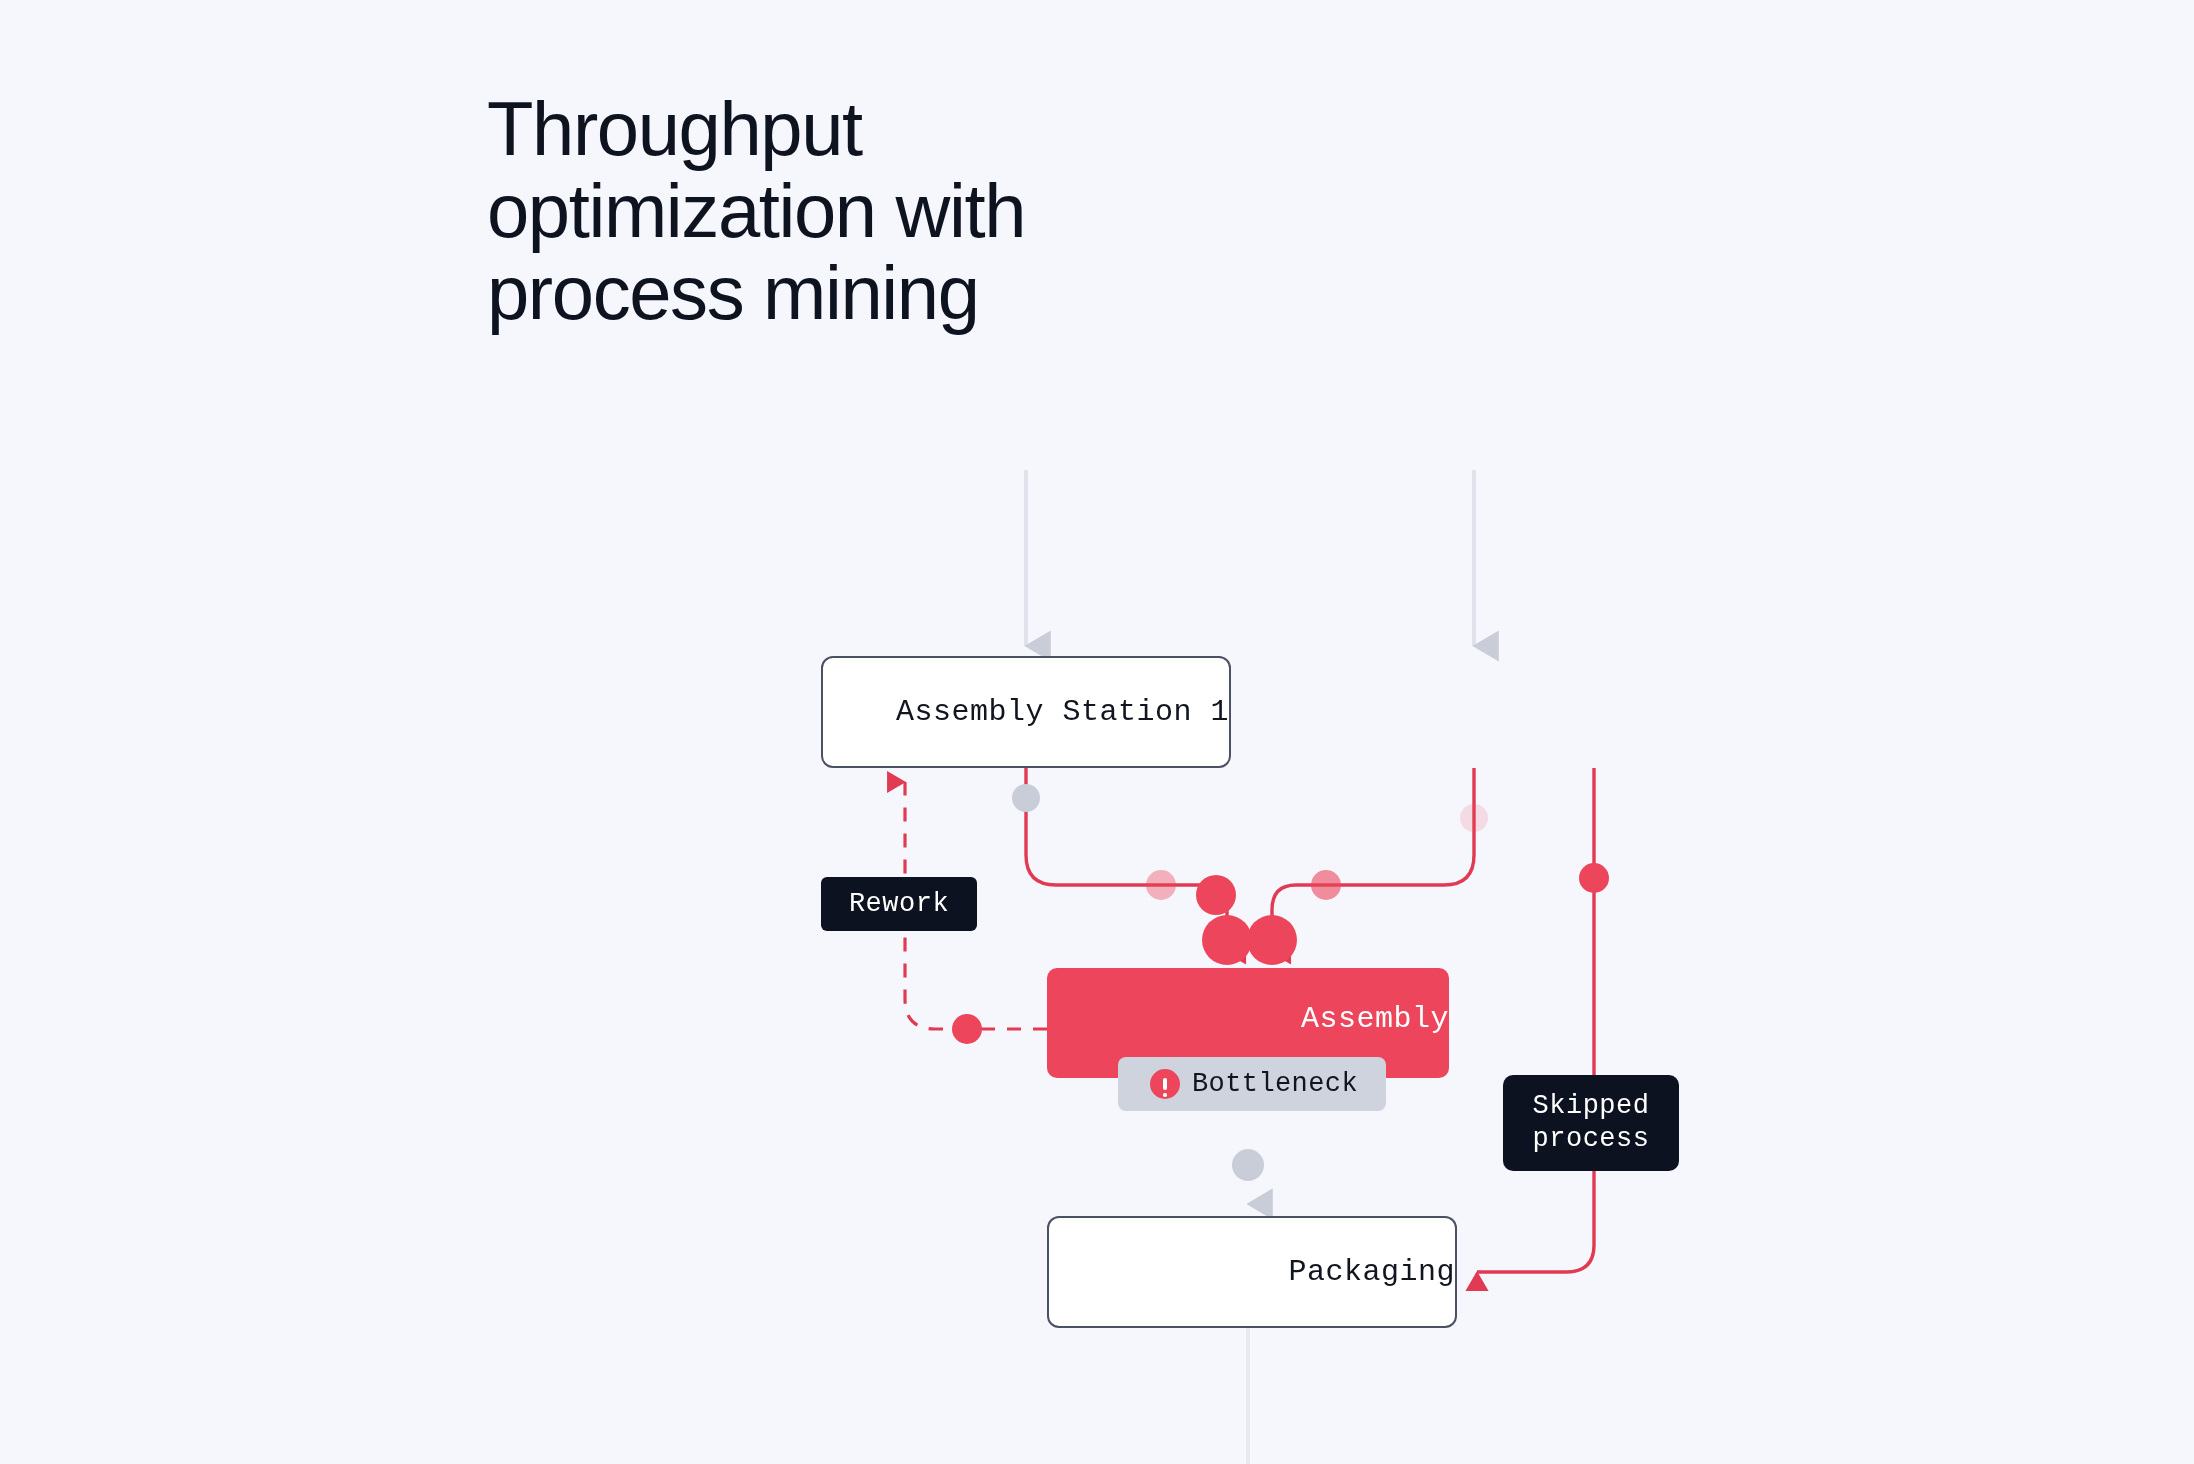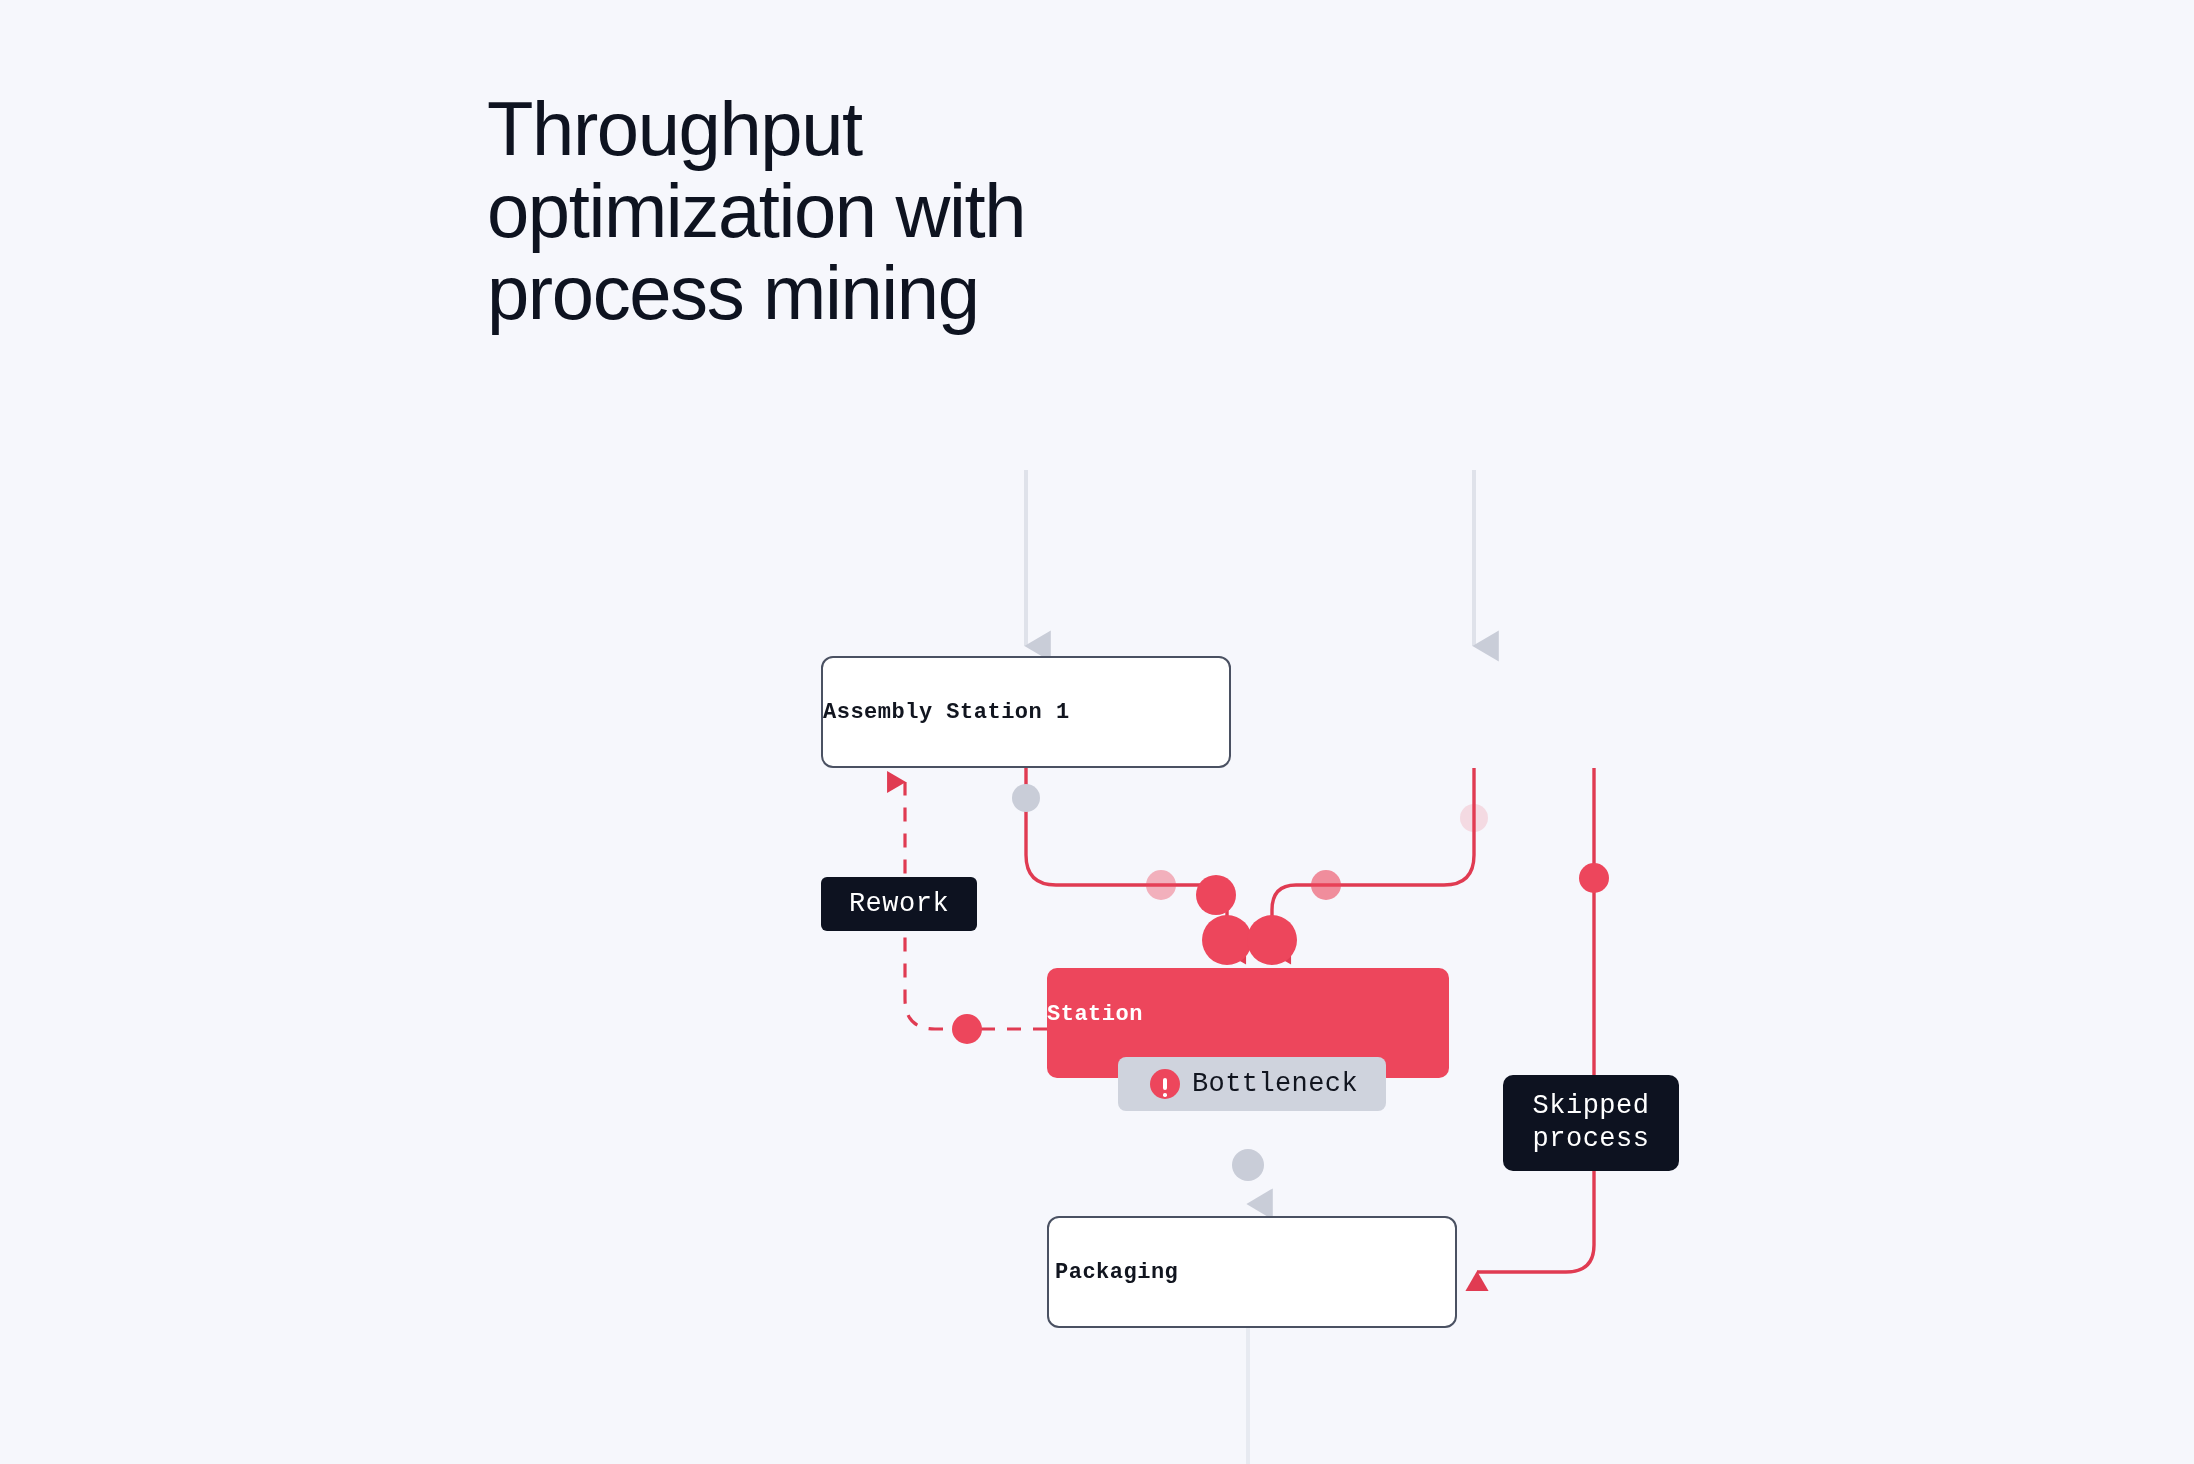--- a/index.html
+++ b/index.html
@@ -27,26 +27,25 @@
     white-space:pre-line;
   }
 
   
   #edges{position:absolute;left:0;top:0;width:2194px;height:1464px;}
 
   
   .node{
     position:absolute;
     box-sizing:border-box;
-    display:flex;align-items:center;justify-content:flex-start;
+    display:flex;align-items:center;justify-content:flex-end;
     font-family:"Liberation Mono","DejaVu Sans Mono",monospace;
-    font-size:22px;
+    font-size:30px;
     letter-spacing:0.5px;
     border-radius:12px;
-    font-weight:bold;
   }
   .node.plain{
     background:#ffffff;
     border:2.5px solid #4a5162;
     color:#11151f;
   }
   .node.bottleneck{
     background:#ed465c;
     border:none;
     color:#ffffff;
@@ -175,21 +174,21 @@
   <div class="flowdot" style="left:967px;top:1029px;width:30px;height:30px;background:#ed465c;"></div>
   <div class="flowdot" style="left:1594px;top:878px;width:30px;height:30px;background:#ed465c;"></div>
   <div class="flowdot" style="left:1248px;top:1165px;width:32px;height:32px;background:#c9cdd8;"></div>
 
   <div class="node plain" id="node-assembly-1">
     <span>Assembly Station 1</span>
   </div>
 
 
   <div class="node bottleneck" id="node-testing">
-    <span>Station</span>
+    <span>Assembly</span>
   </div>
 
   <div class="node plain" id="node-packaging">
     <span>Packaging</span>
   </div>
 
   <div class="pill dark" id="badge-rework">
     <span>Rework</span>
   </div>
 

